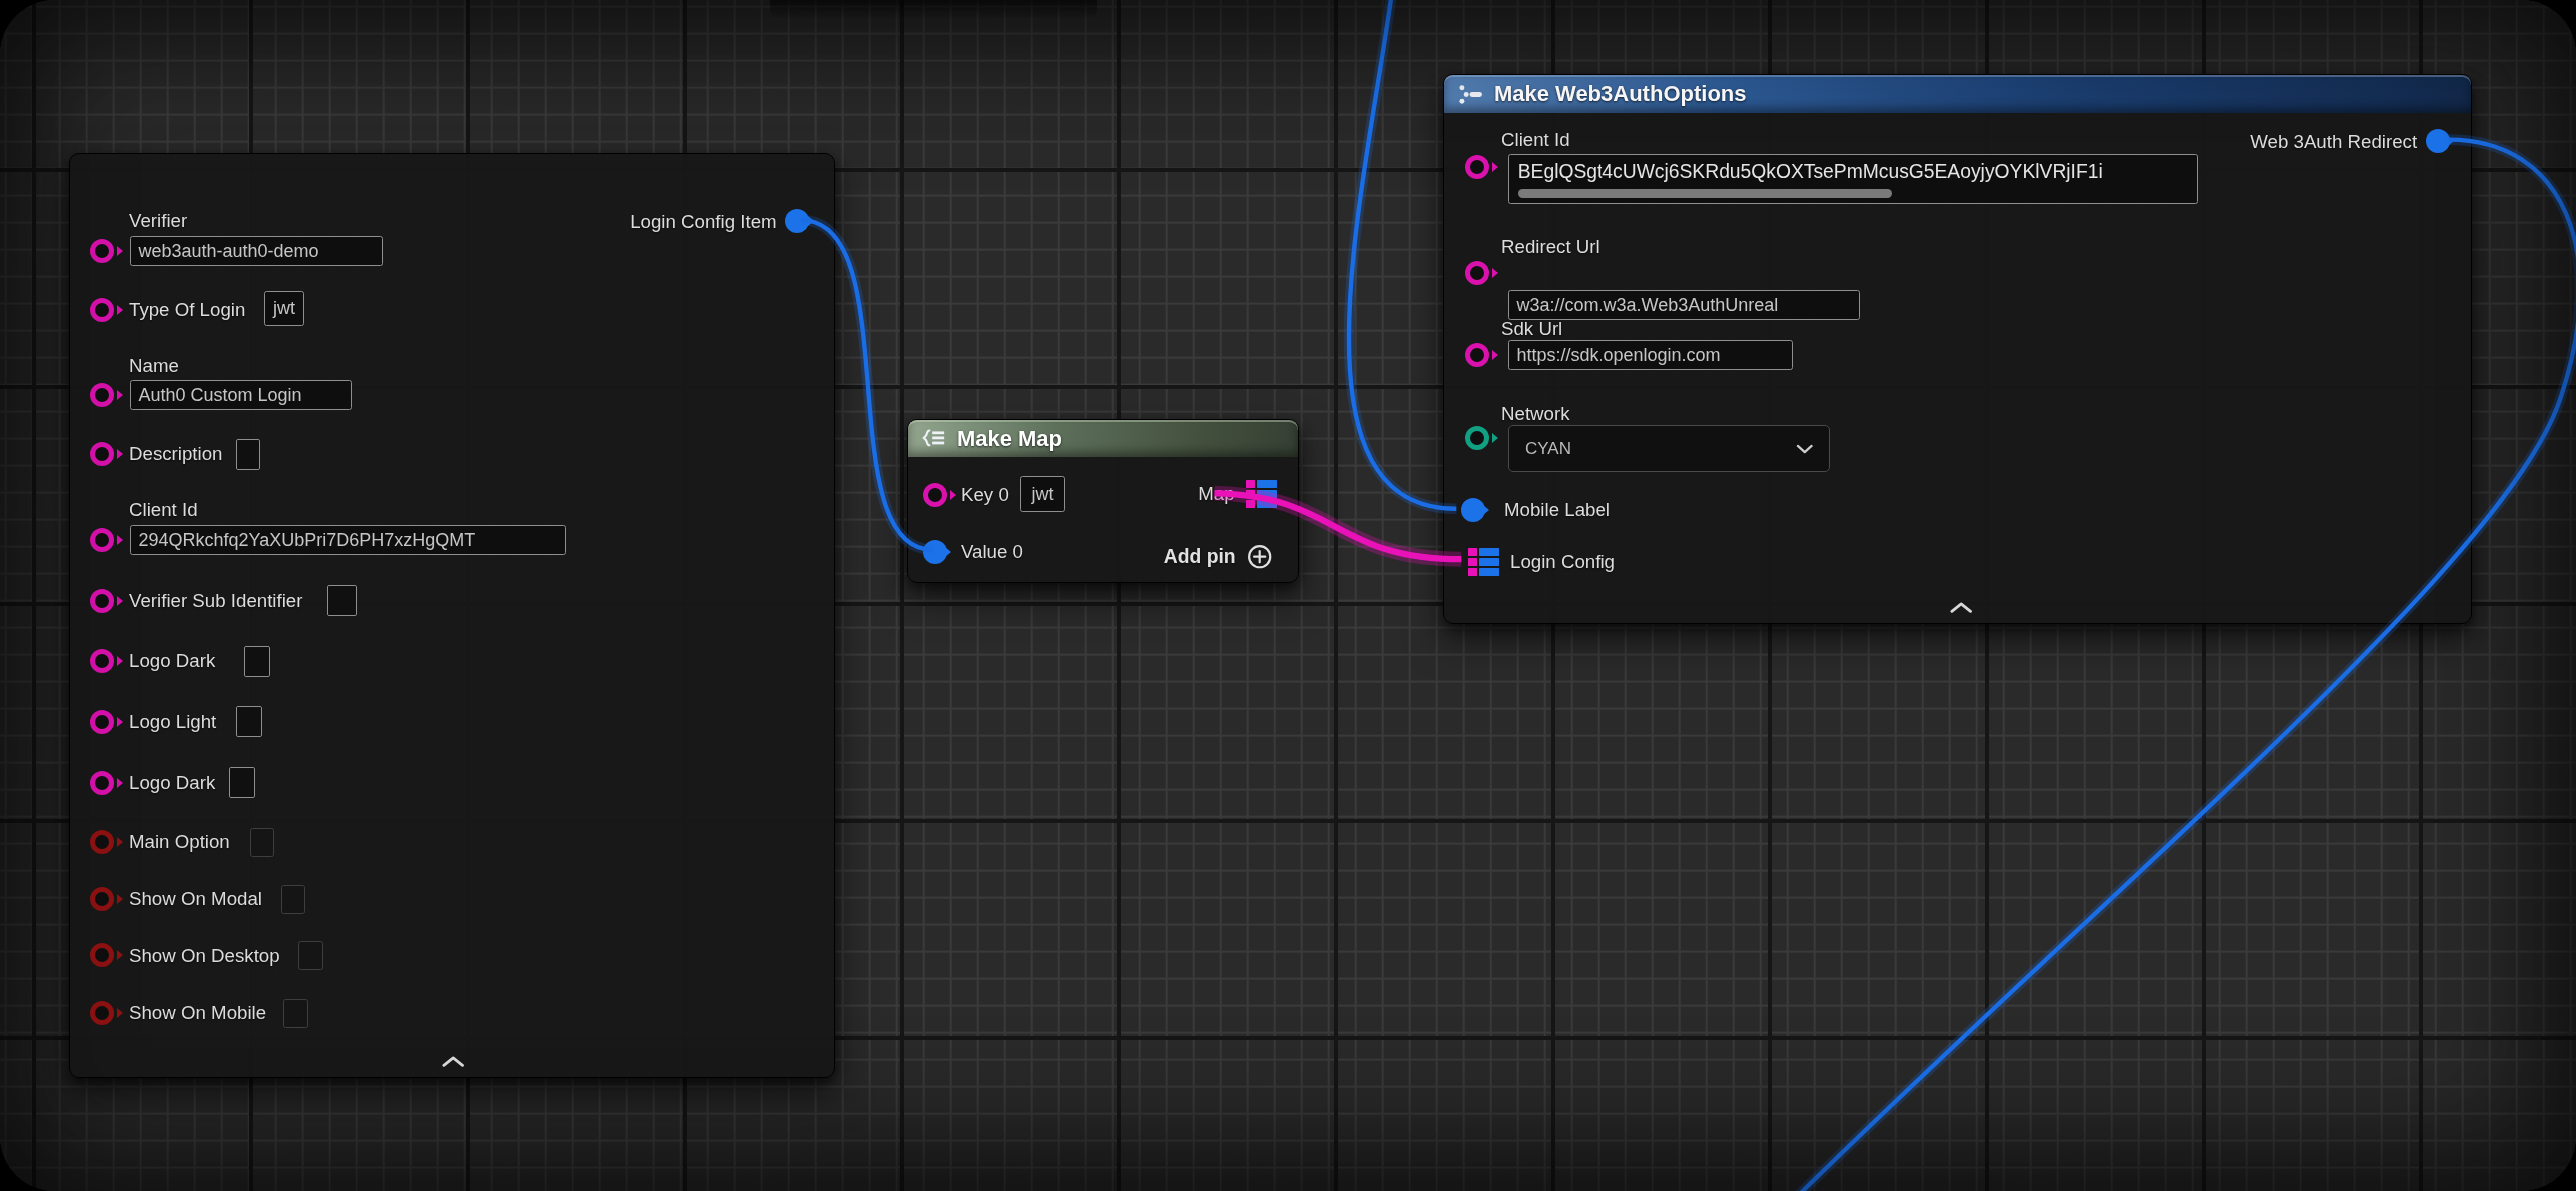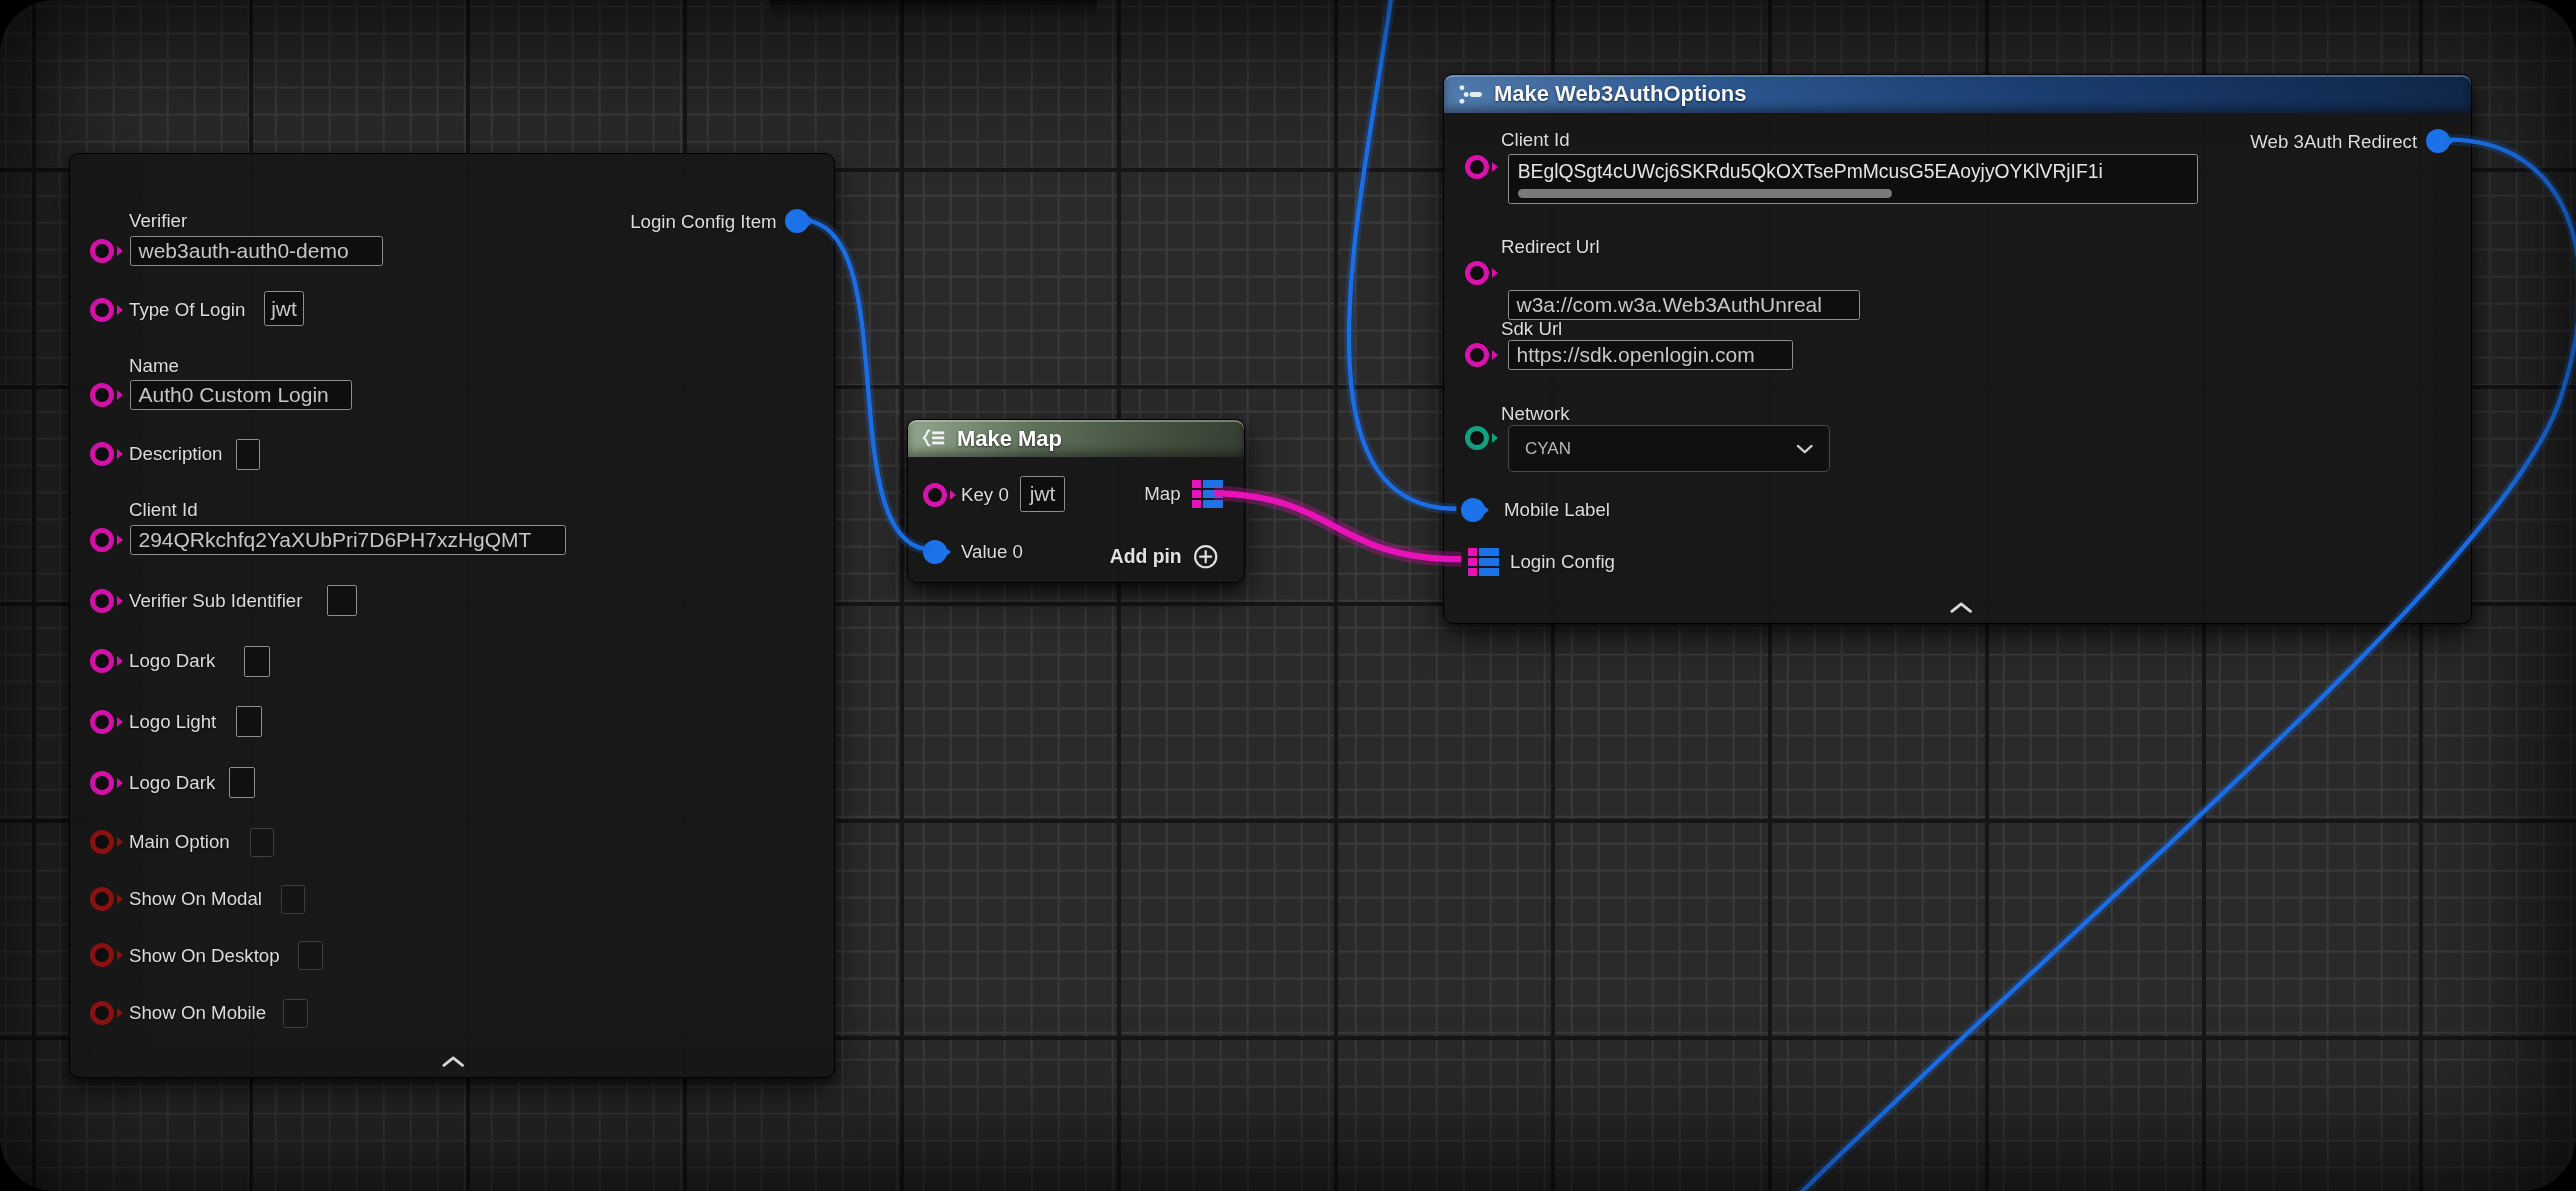--- a/index.html
+++ b/index.html
@@ -23,21 +23,21 @@
   .hdr{position:absolute;left:0;top:0;right:0;height:38px;border-radius:8.7px 8.7px 0 0;
     display:flex;align-items:center;gap:11.2px;padding:0 13.7px;box-sizing:border-box;
     box-shadow:inset 0 1.9px 0 rgba(190,215,245,.35),inset 0 -5px 10px rgba(0,0,0,.4);}
   .hdr.blue{background:linear-gradient(100deg,#5580b4 0%,#2d5a95 28%,#1b3f72 60%,#12294c 100%);}
   .hdr.green{background:linear-gradient(100deg,#93a68e 0%,#5d705a 38%,#45523f 72%,#353f33 100%);
     box-shadow:inset 0 1.9px 0 rgba(216,230,205,.4),inset 0 -5px 10px rgba(0,0,0,.4);}
   .htitle{color:#fff;font-size:22px;font-weight:bold;text-shadow:0 1.2px 2.5px rgba(0,0,0,.7);white-space:nowrap;}
   .hicon{flex:0 0 auto;}
   .lbl{position:absolute;color:#dcdcdc;font-size:18.7px;line-height:21px;white-space:nowrap;text-shadow:0 1.2px 1.9px rgba(0,0,0,.6);}
   .tbox{position:absolute;background:rgba(8,8,8,.55);border:1.9px solid #8f8f8f;border-radius:2.5px;
-    color:#c6c6c6;font-size:21px;display:flex;align-items:center;padding:0 7.5px;box-sizing:border-box;
+    color:#c6c6c6;font-size:18px;display:flex;align-items:center;padding:0 7.5px;box-sizing:border-box;
     white-space:nowrap;overflow:hidden;}
   .tbox.center{justify-content:center;padding:0 3.7px;}
   .bigbox{position:absolute;background:rgba(8,8,8,.55);border:1.9px solid #8f8f8f;border-radius:2.5px;
     box-sizing:border-box;padding:5px 8.7px;display:flex;flex-direction:column;align-items:flex-start;overflow:hidden;}
   .bigbox .txt{color:#e5e5e5;font-size:19.3px;line-height:24px;white-space:nowrap;}
   .sbar{width:374px;height:10px;background:#7a7a7a;border-radius:5px;margin-top:5px;}
   .ebox{position:absolute;background:rgba(0,0,0,.3);border:1.9px solid #8f8f8f;border-radius:1.9px;box-sizing:border-box;}
   .cb{position:absolute;background:#151515;border:1.9px solid #3e3e3e;border-radius:2.5px;box-sizing:border-box;}
   .pin{position:absolute;width:24px;height:24px;border-radius:50%;box-sizing:border-box;}
   .pin::after{content:"";position:absolute;left:22.4px;top:50%;transform:translateY(-50%);
@@ -125,21 +125,21 @@
 
     <span class="pin ring red" style="left:20px;top:847px;"></span>
     <div class="lbl" style="left:59px;top:848px;">Show On Mobile</div>
     <div class="cb" style="left:213px;top:845px;width:25px;height:29px;"></div>
 
     <svg class="chev" style="left:372px;top:902px;" width="22.4" height="11.2" viewBox="0 0 36 18">
       <polyline points="3,15 18,3 33,15" fill="none" stroke="#d8d8d8" stroke-width="4.5" stroke-linecap="round" stroke-linejoin="round"></polyline>
     </svg>
   </section>
 
-  <section class="node" style="left:907px;top:419px;width:338px;height:164px;">
+  <section class="node" style="left:907px;top:419px;width:392px;height:164px;">
     <header class="hdr green" style="height:37px;">
       <svg class="hicon" width="24" height="18.7" viewBox="0 0 26 20">
         <path d="M8 1.5 C4.5 1.5 6.5 6 3 8.5 L2 9.5 L3 10.5 C6.5 13 4.5 17.5 8 17.5" fill="none" stroke="#eef2f7" stroke-width="2.4" stroke-linecap="round"></path>
         <rect x="11" y="2.5" width="13" height="3" fill="#eef2f7"></rect>
             <rect x="11" y="8" width="13" height="3" fill="#eef2f7"></rect>
             <rect x="11" y="13.5" width="13" height="3" fill="#eef2f7"></rect>
       </svg>
       <span class="htitle">Make Map</span>
     </header>
 

